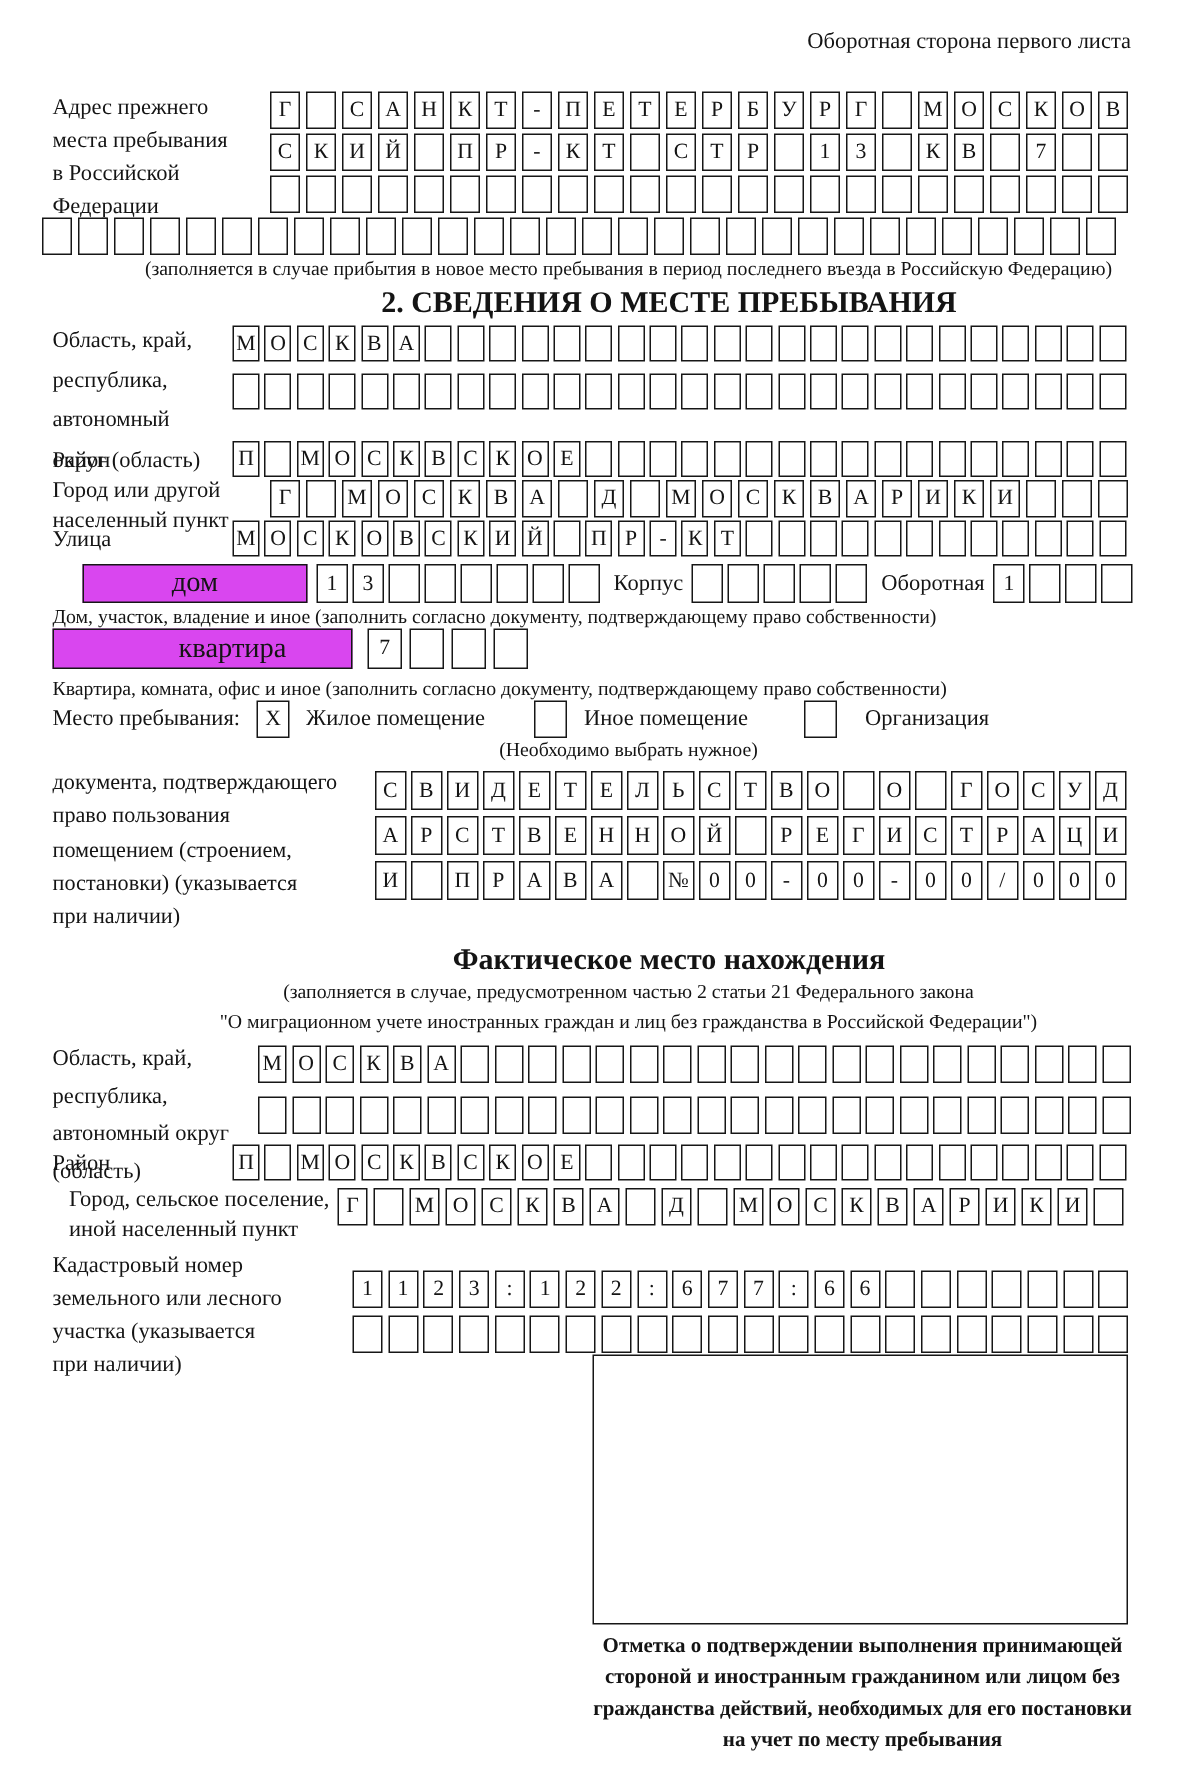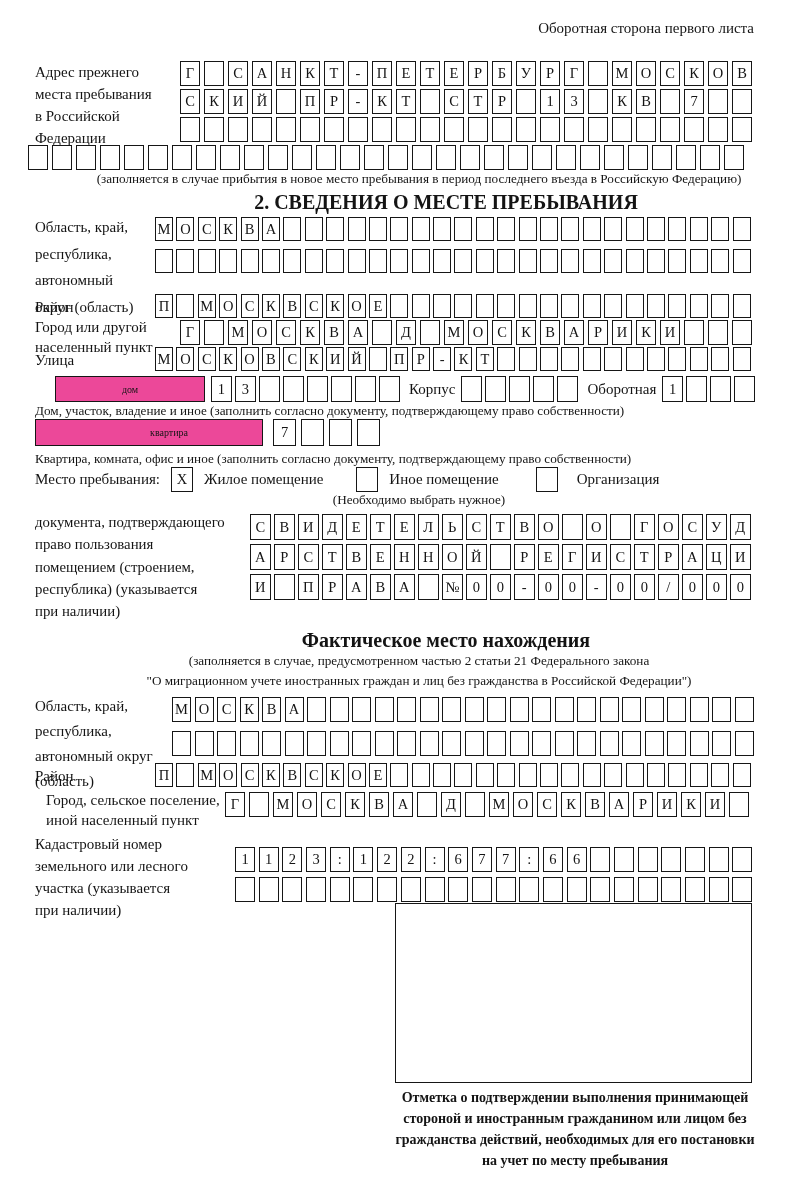--- a/index.html
+++ b/index.html
@@ -22,22 +22,22 @@
   .cr-a  .cell{width:20px;height:25px;margin-right:4px;}
   .cr-b  .cell{width:18px;height:24px;margin-right:3.4px;}
   .cr-c  .cell{width:20px;height:25px;margin-right:4px;}
   .cr-doc .cell{width:20.5px;height:26px;margin-right:3.5px;}
   .cr-e  .cell{width:19px;height:25px;margin-right:3.5px;}
   .cr-f  .cell{width:20px;height:25px;margin-right:4px;}
   .cr-g  .cell{width:20px;height:25px;margin-right:3.7px;}
   .cr-x  .cell{width:20.5px;height:26px;margin-right:3.5px;}
   .cr-q  .cell{width:23px;height:27px;margin-right:5px;}
   .widebox{
-    border:1.5px solid #161616;box-sizing:border-box;background:#ec4899;
-    display:flex;align-items:center;justify-content:center;font-size:10px;
+    border:1.5px solid #161616;box-sizing:border-box;background:#d946ef;
+    display:flex;align-items:center;justify-content:center;font-size:19px;
   }
   .flexrow{display:flex;align-items:center;}
   .inline-lbl{font-size:15px;white-space:nowrap;}
   .checkbox{
     border:1.5px solid #161616;box-sizing:border-box;width:22px;height:25px;flex:none;
     display:inline-flex;align-items:center;justify-content:center;font-size:14.5px;background:#fff;
   }
   .stamp{border:1.6px solid #161616;box-sizing:border-box;background:#fff;}
   .stampcap{font-weight:bold;font-size:14px;line-height:21px;text-align:center;}
 </style>
@@ -356,21 +356,21 @@
     <div class="boxrow cr-x">
         <span class="cell">1</span>
         <span class="cell"></span>
         <span class="cell"></span>
         <span class="cell"></span>
       </div>
   </div>
   <div class="abs cap" style="left:35px;top:403px;">Дом, участок, владение и иное (заполнить согласно документу, подтверждающему право собственности)</div>
 
   <div class="abs flexrow" style="left:35px;top:419px;gap:10px;">
-    <div class="widebox" style="width:228px;height:27px;padding-left:40px;">
+    <div class="widebox" style="width:200px;height:27px;padding-left:40px;">
       <span>квартира</span>
     </div>
     <div class="boxrow cr-q">
         <span class="cell">7</span>
         <span class="cell"></span>
         <span class="cell"></span>
         <span class="cell"></span>
       </div>
   </div>
   <div class="abs cap" style="left:35px;top:451px;">Квартира, комната, офис и иное (заполнить согласно документу, подтверждающему право собственности)</div>
@@ -389,21 +389,21 @@
       <span></span>
     </span>
     <span class="inline-lbl" style="margin-left:8px;">Организация</span>
   </div>
   <div class="abs cap center" style="top:492px;">(Необходимо выбрать нужное)</div>
 
   <div class="abs" style="left:35px;top:511px;font-size:14.8px;line-height:22.3px;">
       <div>документа, подтверждающего</div>
       <div>право пользования</div>
       <div>помещением (строением,</div>
-      <div>республика) (указывается</div>
+      <div>постановки) (указывается</div>
       <div>при наличии)</div>
     </div>
   <div class="abs boxrow cr-doc" style="left:250px;top:514px;">
       <span class="cell">С</span>
       <span class="cell">В</span>
       <span class="cell">И</span>
       <span class="cell">Д</span>
       <span class="cell">Е</span>
       <span class="cell">Т</span>
       <span class="cell">Е</span>

